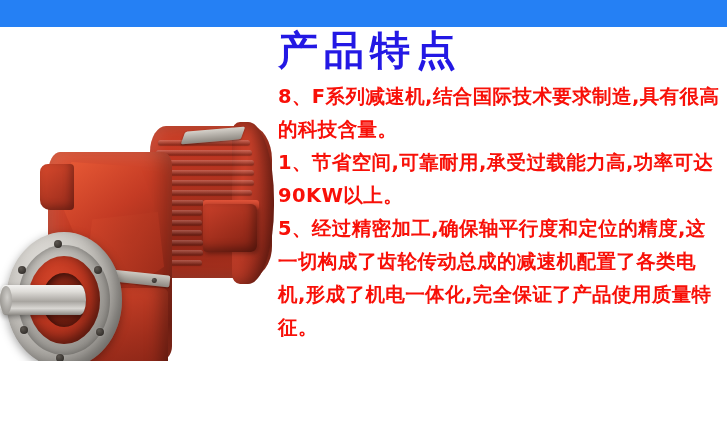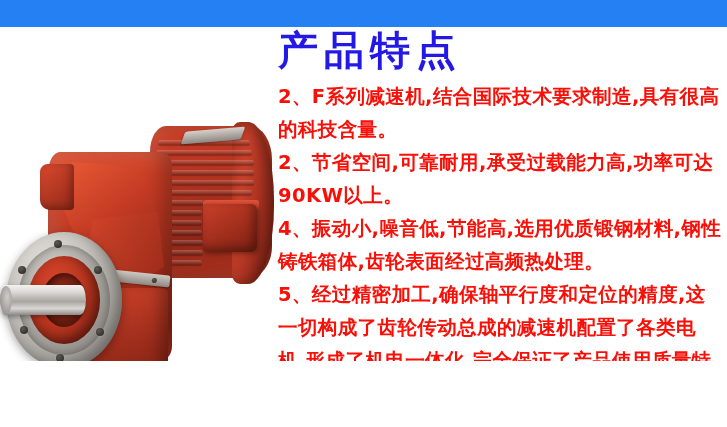--- a/index.html
+++ b/index.html
@@ -285,19 +285,18 @@
     <div class="flange-hub"></div>
     <div class="flange-hub-inner"></div>
     <div class="shaft"></div>
     <div class="shaft-tip"></div>
     <div class="photo-shadow"></div>
   </div>
 
   <div id="title">产品特点</div>
 
   <div id="feature-list">
-    <p class="feature">2、F系列减速机,结合国际技术要求制造,具有很高的科技含量。</p>
-    <p class="feature">2、节省空间,可靠耐用,承受过载能力高,功率可达90KW以上。</p>
-    <p class="feature">4、振动小,噪音低,节能高,选用优质锻钢材料,钢性铸铁箱体,齿轮表面经过高频热处理。</p>
+    <p class="feature">8、F系列减速机,结合国际技术要求制造,具有很高的科技含量。</p>
+    <p class="feature">1、节省空间,可靠耐用,承受过载能力高,功率可达90KW以上。</p>
     <p class="feature">5、经过精密加工,确保轴平行度和定位的精度,这一切构成了齿轮传动总成的减速机配置了各类电机,形成了机电一体化,完全保证了产品使用质量特征。</p>
   </div>
 
 </div>
 
 </body></html>

